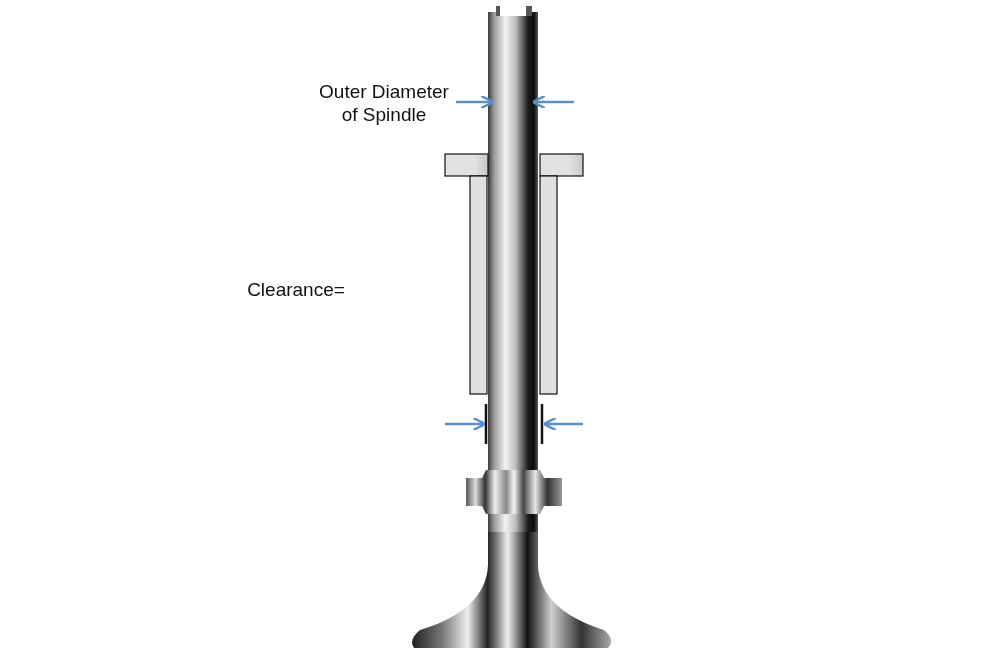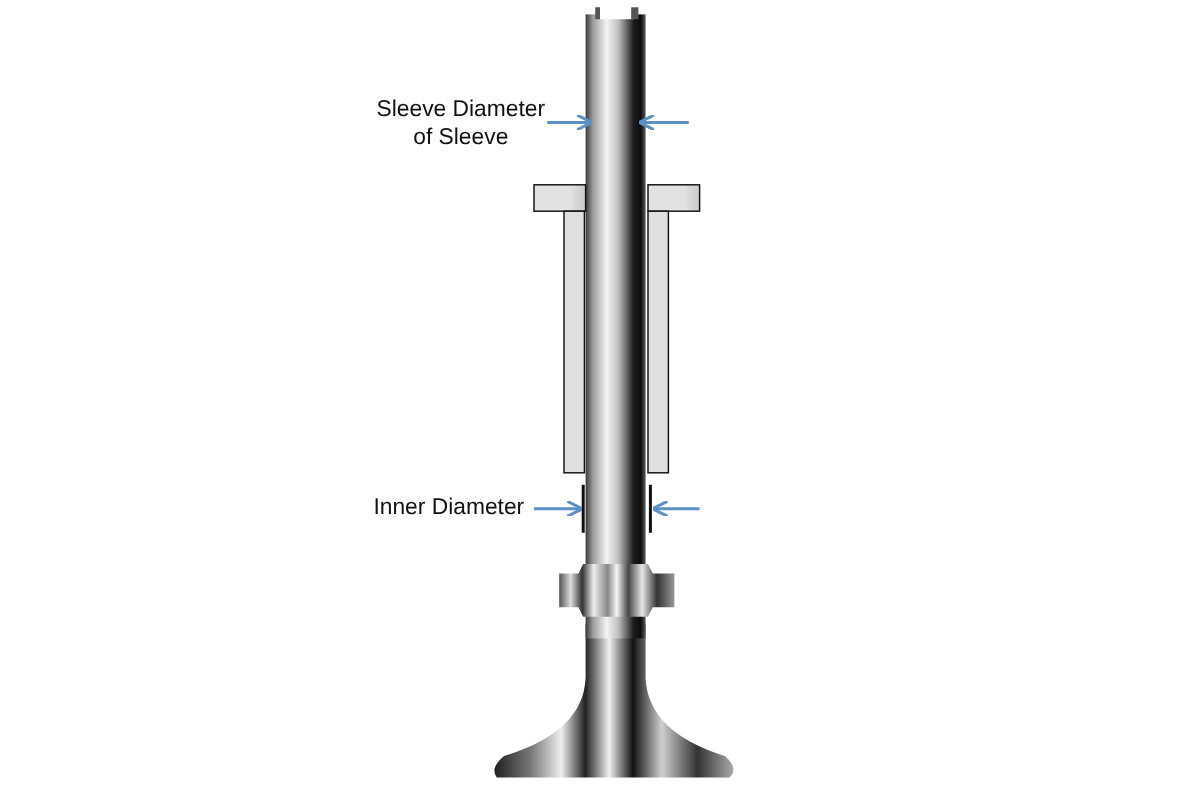--- a/index.html
+++ b/index.html
@@ -78,22 +78,22 @@
   <line x1="542" y1="404" x2="542" y2="444" stroke="#111" stroke-width="2.5"></line>
 
   <line x1="456" y1="102" x2="492" y2="102" stroke="#5b8fc5" stroke-width="2.5" marker-end="url(#arrowhead)"></line>
   <line x1="574" y1="102" x2="534" y2="102" stroke="#5b8fc5" stroke-width="2.5" marker-end="url(#arrowhead)"></line>
 
   <line x1="445" y1="424" x2="484" y2="424" stroke="#5b8fc5" stroke-width="2.5" marker-end="url(#arrowhead)"></line>
   <line x1="583" y1="424" x2="545" y2="424" stroke="#5b8fc5" stroke-width="2.5" marker-end="url(#arrowhead)"></line>
 </svg>
 
 <div class="label" style="left:304px; top:80px; width:160px;">
-  <div>Sleeve Diameter</div>
-  <div>of Sleeve</div>
+  <div>Outer Diameter</div>
+  <div>of Spindle</div>
 </div>
 
 <div class="label" style="left:160px; top:278px; width:272px;">
+  <div>Clearance=</div>
 </div>
 
 <div class="label" style="left:294px; top:411px; width:160px;">
-  <div>Inner Diameter</div>
 </div>
 
 </body></html>

